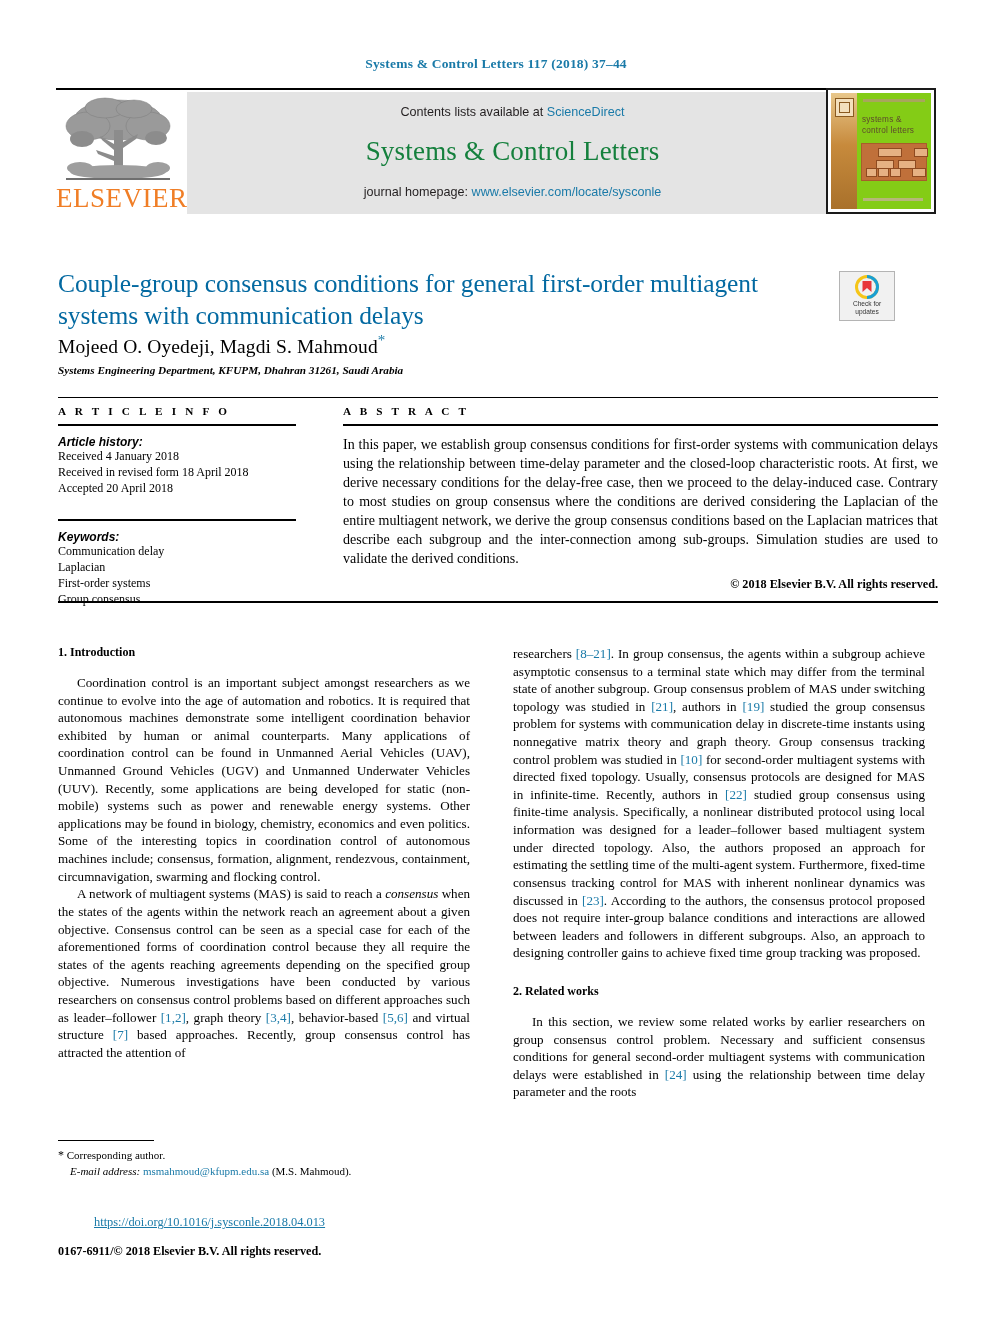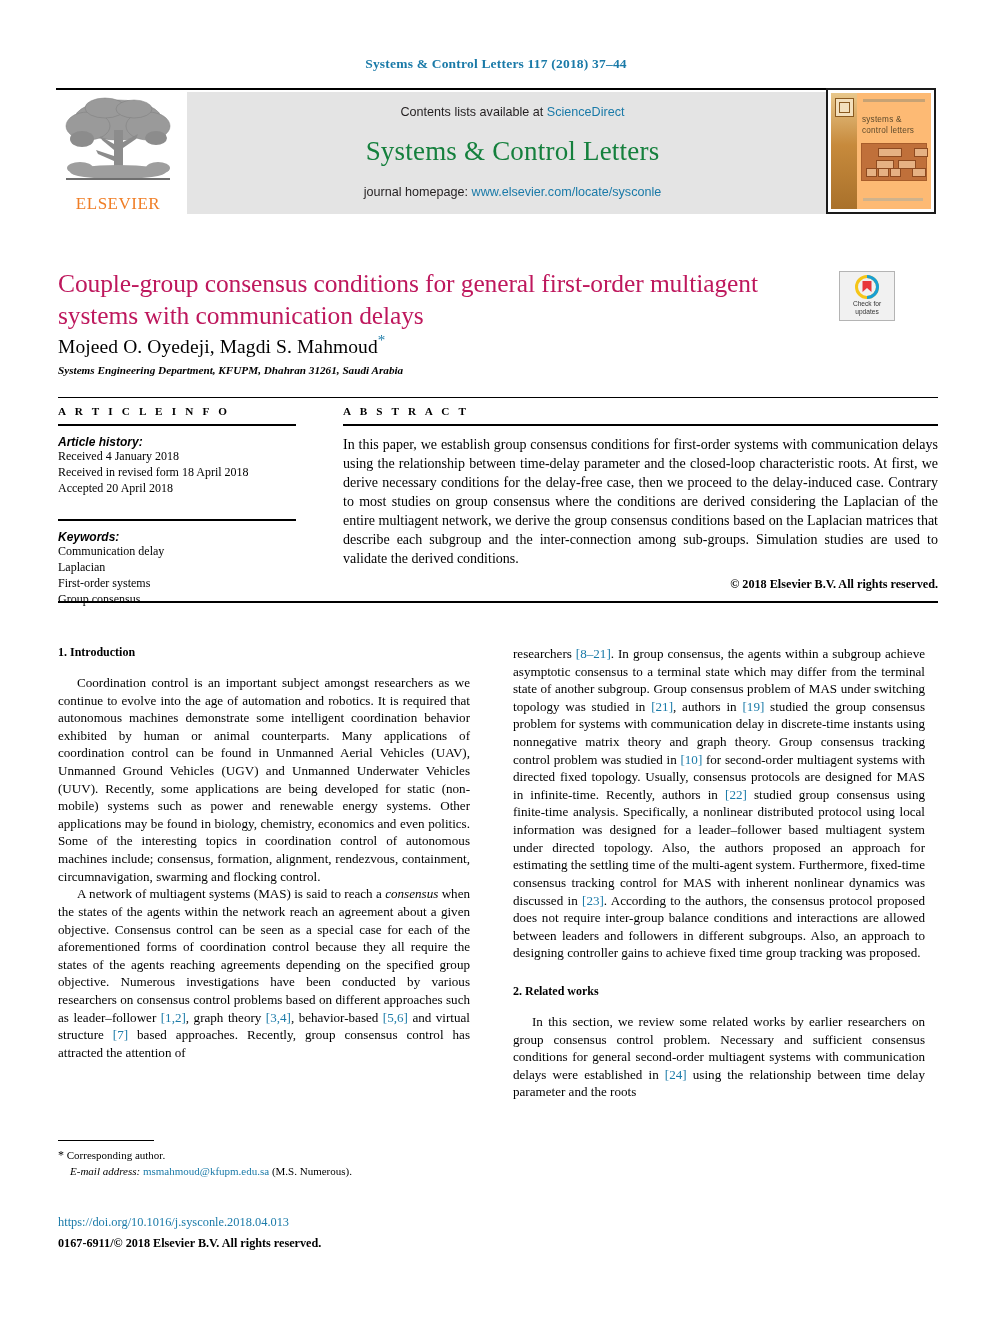--- a/index.html
+++ b/index.html
@@ -66,21 +66,21 @@
     width: 116px;
     height: 92px;
   }
   .elsevier-word {
     position: absolute;
     bottom: 0px;
     left: 0;
     width: 124px;
     text-align: center;
     font-family: "Liberation Serif", serif;
-    font-size: 17px;
+    font-size: 27px;
     letter-spacing: 0.5px;
     color: #f07e26;
   }
   .masthead-center {
     position: absolute;
     top: 4px;
     left: 131px;
     width: 651px;
     height: 122px;
     background: #e4e4e4;
@@ -131,21 +131,21 @@
     width: 110px;
     height: 126px;
     border: 2px solid #1a1a1a;
     background: #ffffff;
     box-sizing: border-box;
     overflow: hidden;
   }
   .cover-inner {
     position: absolute;
     inset: 3px;
-    background: #fdba74;
+    background: #84cc16;
   }
   .cover-left-band {
     position: absolute;
     top: 0; left: 0;
     width: 26px;
     height: 100%;
     background: linear-gradient(180deg, #e8c78b 0%, #c78a3c 45%, #a9712b 100%);
   }
   .cover-logo-box {
     position: absolute;
@@ -208,21 +208,21 @@
   .title-block {
     position: absolute;
     top: 268px;
     left: 58px;
     width: 770px;
   }
   .article-title {
     font-family: "Liberation Serif", serif;
     font-size: 25.5px;
     line-height: 1.26;
-    color: #be185d;
+    color: #0369a1;
     margin: 0;
     font-weight: normal;
     letter-spacing: -0.1px;
   }
   .authors {
     font-family: "Liberation Serif", serif;
     font-size: 19.5px;
     color: #000000;
     letter-spacing: 0.1px;
   }
@@ -396,26 +396,28 @@
   .footer {
     position: absolute;
     top: 1215px;
     left: 58px;
     width: 470px;
   }
   .doi {
     font-family: "Liberation Serif", serif;
     font-size: 12.4px;
     color: #1a7aa8;
+    text-decoration: underline;
+    margin-left: 36px;
   }
   .issn {
     font-family: "Liberation Serif", serif;
     font-weight: bold;
     font-size: 12.2px;
-    margin-top: 6px;
+    margin-top: 14px;
   }
 </style>
 </head>
 <body>
 
 <div id="page">
 
   <div class="running-head">Systems &amp; Control Letters 117 (2018) 37–44</div>
 
   <div class="masthead">
@@ -543,21 +545,21 @@
 
       <h2 class="body-heading spaced">2. Related works</h2>
 
       <p class="body-p"><span>In this section, we review some related works by earlier researchers on group consensus control problem. Necessary and sufficient consensus conditions for general second-order multiagent systems with communication delays were established in </span><span class="cite">[24]</span><span> using the relationship between time delay parameter and the roots</span></p>
     </div>
   </div>
 
   <div class="footnote">
     <div class="fn-rule"></div>
     <div class="fn-line"><span class="fn-star">*</span><span> Corresponding author.</span></div>
-    <div class="fn-line" style="padding-left:12px;text-indent:0"><span class="fn-em">E-mail address:</span> <span class="fn-mail">msmahmoud@kfupm.edu.sa</span><span> (M.S. Numerous).</span></div>
+    <div class="fn-line" style="padding-left:12px;text-indent:0"><span class="fn-em">E-mail address:</span> <span class="fn-mail">msmahmoud@kfupm.edu.sa</span><span> (M.S. Mahmoud).</span></div>
   </div>
 
   <div class="footer">
     <div class="doi">https://doi.org/10.1016/j.sysconle.2018.04.013</div>
     <div class="issn">0167-6911/© 2018 Elsevier B.V. All rights reserved.</div>
   </div>
 
 </div>
 
 </body></html>

